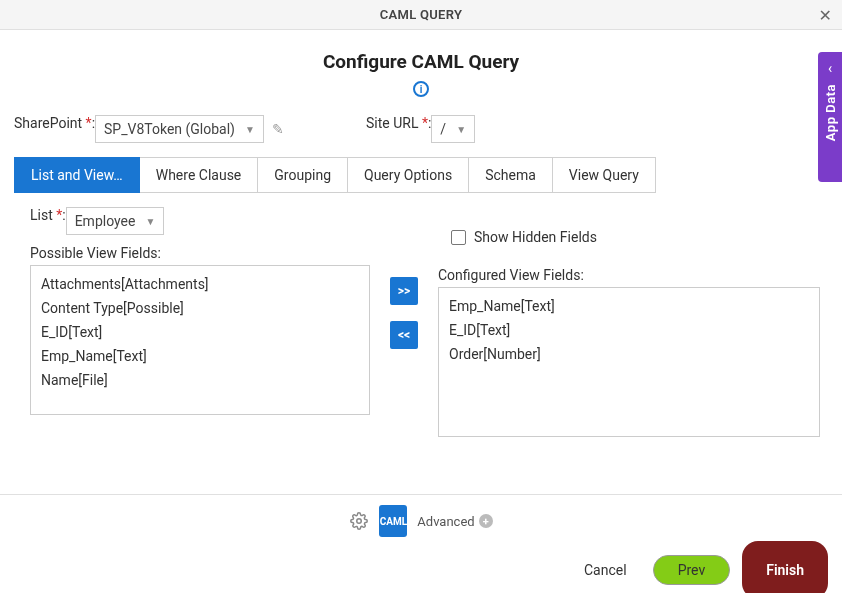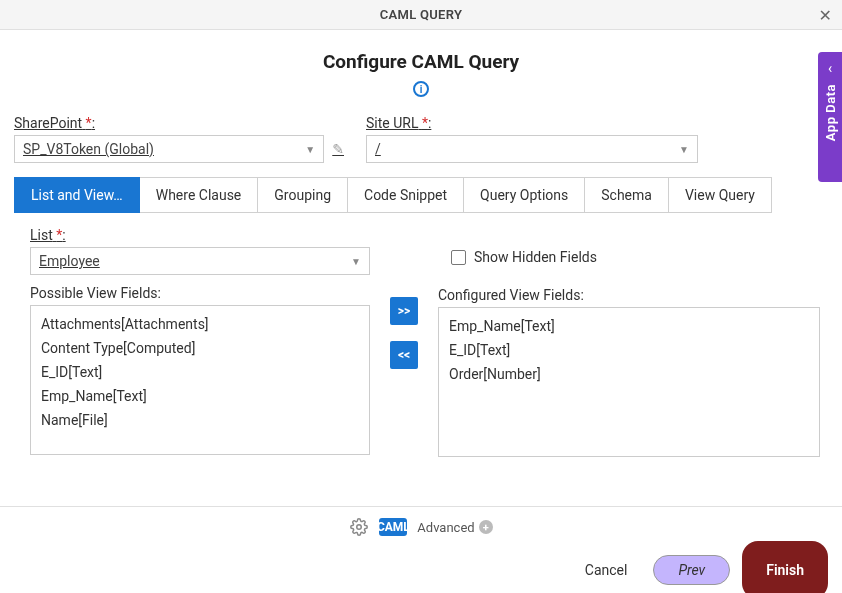--- a/index.html
+++ b/index.html
@@ -62,22 +62,21 @@
     color: #1976d2;
   }
   .form-row {
     display: flex;
     gap: 20px;
     margin-bottom: 14px;
   }
   .form-group {
     flex: 1;
     display: flex;
-    flex-direction: column;
-    text-decoration: underline;
+    flex-direction: row;
   }
   .form-label {
     font-size: 14px;
     color: #333;
     margin-bottom: 4px;
   }
   .required {
     color: #d32f2f;
   }
   .select-wrap {
@@ -215,29 +214,29 @@
   }
   .gear-icon {
     width: 20px;
     height: 20px;
     color: #888;
     cursor: pointer;
     display: flex; align-items: center; justify-content: center;
   }
   .caml-icon {
     width: 28px;
-    height: 18px;
+    height: 32px;
     background: #1976d2;
     border-radius: 3px;
     display: flex;
     align-items: center;
     justify-content: center;
     cursor: pointer;
     color: #fff;
-    font-size: 12px;
+    font-size: 10px;
     font-weight: bold;
   }
   .advanced-text {
     font-size: 13px;
     color: #555;
     display: flex;
     align-items: center;
     gap: 4px;
     cursor: pointer;
   }
@@ -272,22 +271,21 @@
     cursor: pointer;
     padding: 7px 14px;
   }
   .btn-outline {
     border: 1px solid #999;
     border-radius: 16px;
     padding: 6px 24px;
     font-size: 14px;
     color: #333;
     cursor: pointer;
-    background: #c4b5fd;
-    font-style: italic;
+    background: #84cc16;
   }
   .btn-primary {
     background: #7f1d1d;
     color: #fff;
     border: none;
     border-radius: 16px;
     padding: 21px 24px;
     font-size: 14px;
     font-weight: 600;
     cursor: pointer;
@@ -360,21 +358,20 @@
           <span class="select-caret">▼</span>
         </div>
       </div>
     </div>
   </div>
 
   <div class="tabs">
     <div class="tab active">List and View…</div>
     <div class="tab">Where Clause</div>
     <div class="tab">Grouping</div>
-    <div class="tab">Code Snippet</div>
     <div class="tab">Query Options</div>
     <div class="tab">Schema</div>
     <div class="tab">View Query</div>
   </div>
 
   <div class="list-section">
     <div class="list-col-left">
       <div class="form-group list-select-group">
         <div class="form-label">
           <span>List</span> <span class="required">*</span>:
@@ -382,21 +379,21 @@
         <div class="select-wrap">
           <div class="select" style="position: relative;">
             <span>Employee</span>
             <span class="select-caret">▼</span>
           </div>
         </div>
       </div>
       <div class="fields-label">Possible View Fields:</div>
       <div class="fields-box">
         <div class="field-item">Attachments[Attachments]</div>
-        <div class="field-item">Content Type[Computed]</div>
+        <div class="field-item">Content Type[Possible]</div>
         <div class="field-item">E_ID[Text]</div>
         <div class="field-item">Emp_Name[Text]</div>
         <div class="field-item">Name[File]</div>
       </div>
     </div>
 
     <div class="transfer-col">
       <div class="transfer-btn">&gt;&gt;</div>
       <div class="transfer-btn">&lt;&lt;</div>
     </div>

